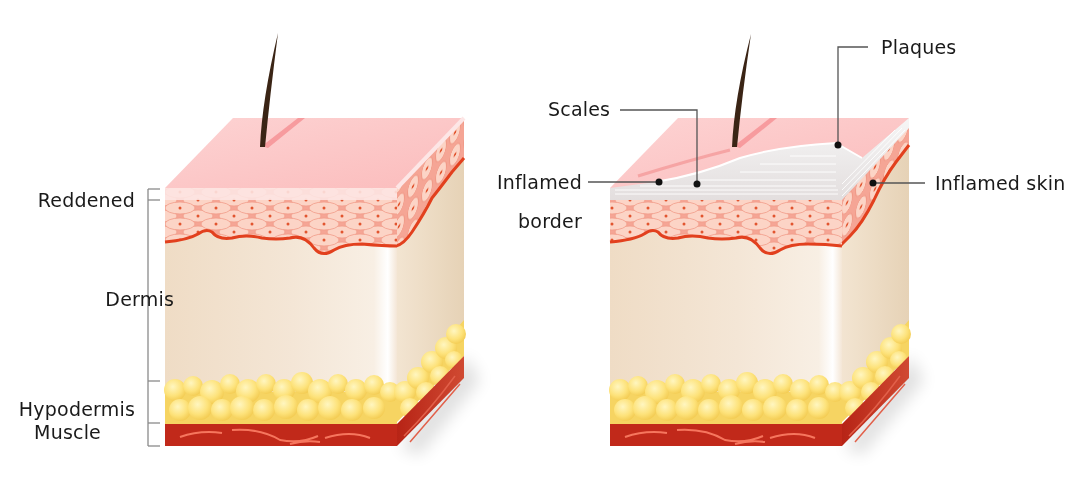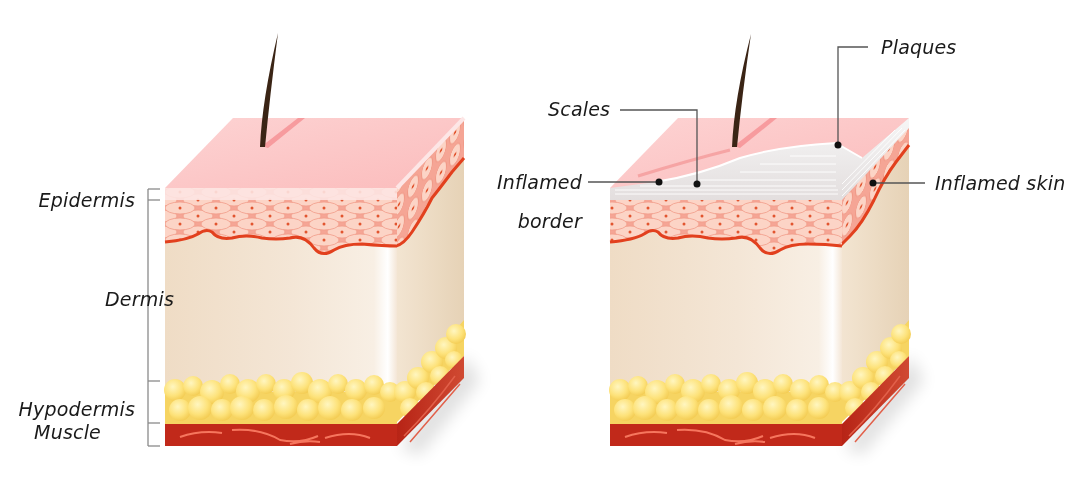--- a/index.html
+++ b/index.html
@@ -1,18 +1,18 @@
 <!DOCTYPE html>
 <html><head>
 <meta charset="utf-8">
 <style>
   html, body { margin: 0; padding: 0; background: #ffffff; }
   body { width: 1080px; height: 480px; overflow: hidden; position: relative; font-family: "DejaVu Sans", sans-serif; }
   #stage { position: absolute; left: 0; top: 0; width: 1080px; height: 480px; }
-  .lbl { position: absolute; font-family: "DejaVu Sans", sans-serif; font-size: 19px; color: #1a1a1a; line-height: 22px; white-space: nowrap; letter-spacing: 0.2px; font-style: italic; }
+  .lbl { position: absolute; font-family: "DejaVu Sans", sans-serif; font-size: 19px; color: #1a1a1a; line-height: 22px; white-space: nowrap; letter-spacing: 0.2px; }
   .r { text-align: right; }
 </style>
 </head>
 <body>
 
 <div id="stage">
 <svg width="1080" height="480" viewBox="0 0 1080 480" xmlns="http://www.w3.org/2000/svg">
   <defs>
     <linearGradient id="topGrad" x1="0" y1="0" x2="1" y2="1">
       <stop offset="0" stop-color="#fdd3d3"></stop>
@@ -212,21 +212,21 @@
   </g>
   <g fill="#111">
     <circle cx="697" cy="184" r="3.5"></circle>
     <circle cx="659" cy="182" r="3.5"></circle>
     <circle cx="838" cy="145" r="3.5"></circle>
     <circle cx="873" cy="183" r="3.5"></circle>
   </g>
 </svg>
 
 
-<div class="lbl r" style="right:945px; top:189px;">Epidermis</div>
+<div class="lbl r" style="right:945px; top:189px;">Reddened</div>
 <div class="lbl r" style="right:906px; top:288px;">Dermis</div>
 <div class="lbl r" style="right:945px; top:398px;">Hypodermis</div>
 <div class="lbl r" style="right:979px; top:421px;">Muscle</div>
 
 
 <div class="lbl" style="left:881px; top:36px;">Plaques</div>
 <div class="lbl" style="left:548px; top:98px;">Scales</div>
 <div class="lbl r" style="right:498px; top:171px;">Inflamed</div>
 <div class="lbl r" style="right:498px; top:210px;">border</div>
 <div class="lbl" style="left:935px; top:172px;">Inflamed skin</div>

